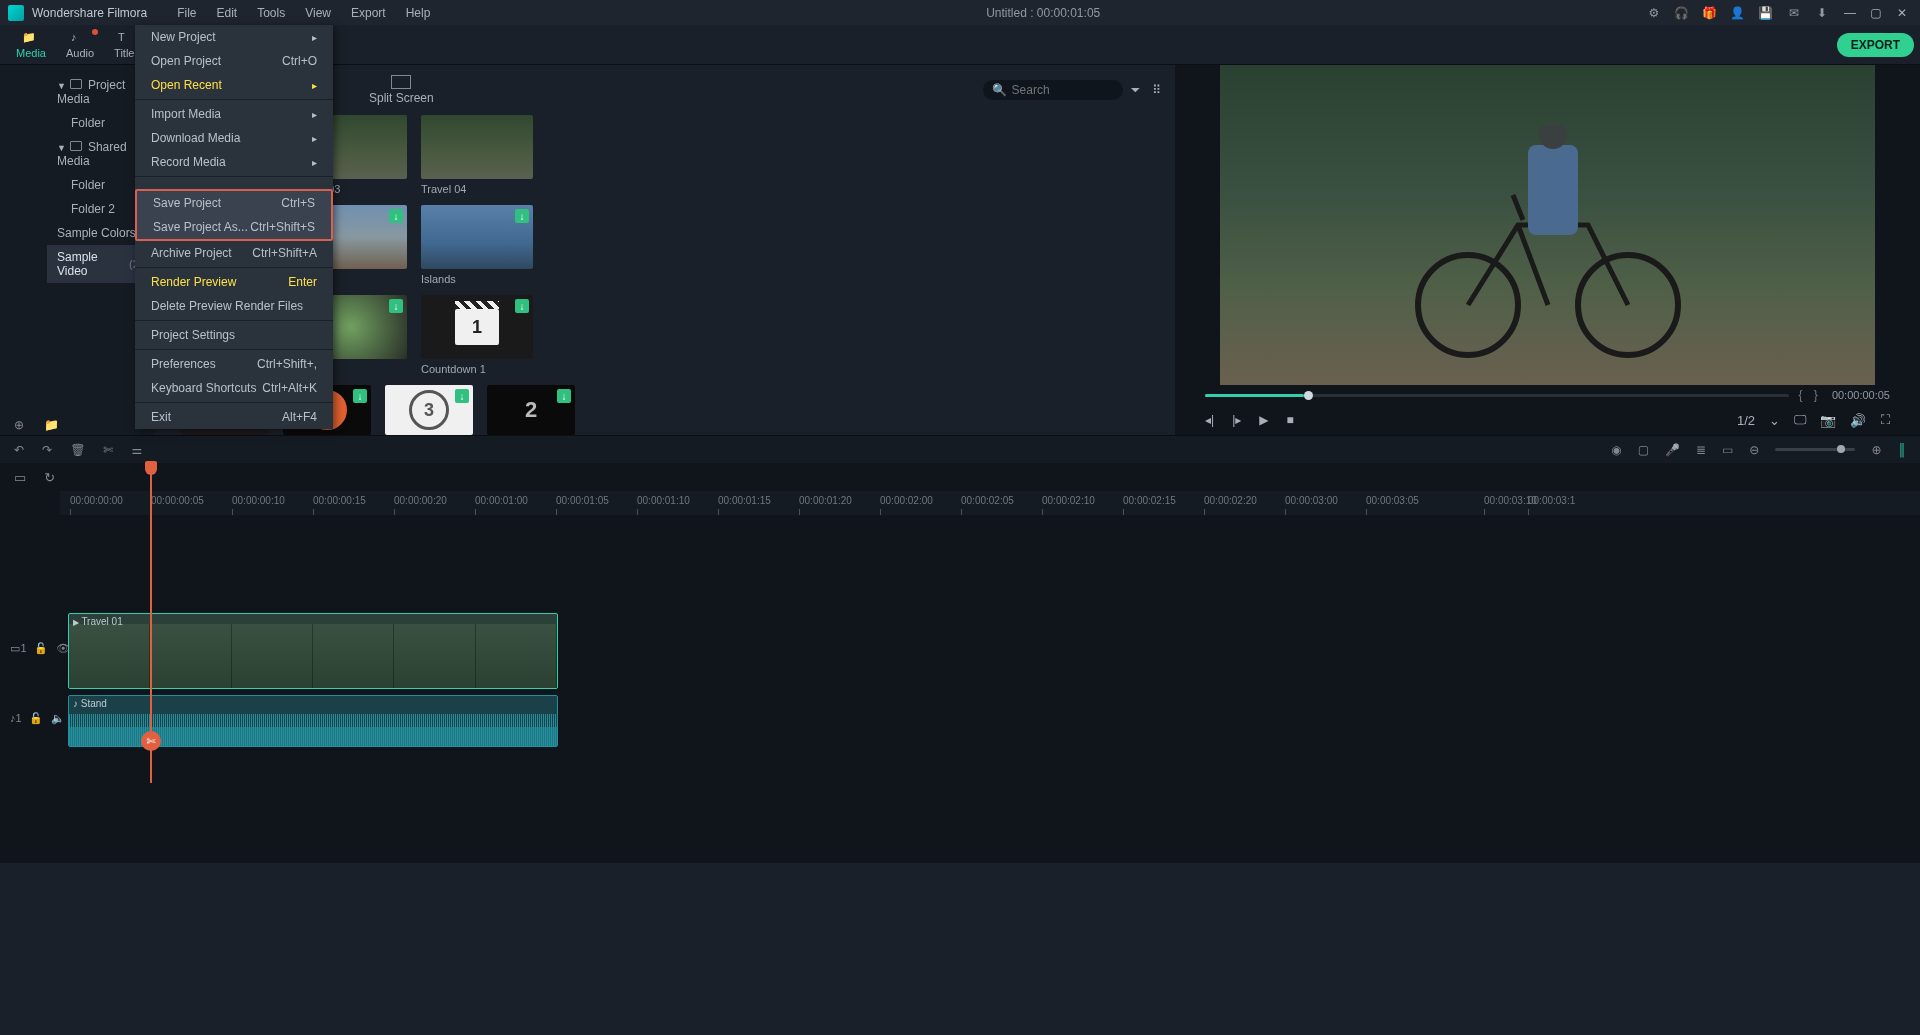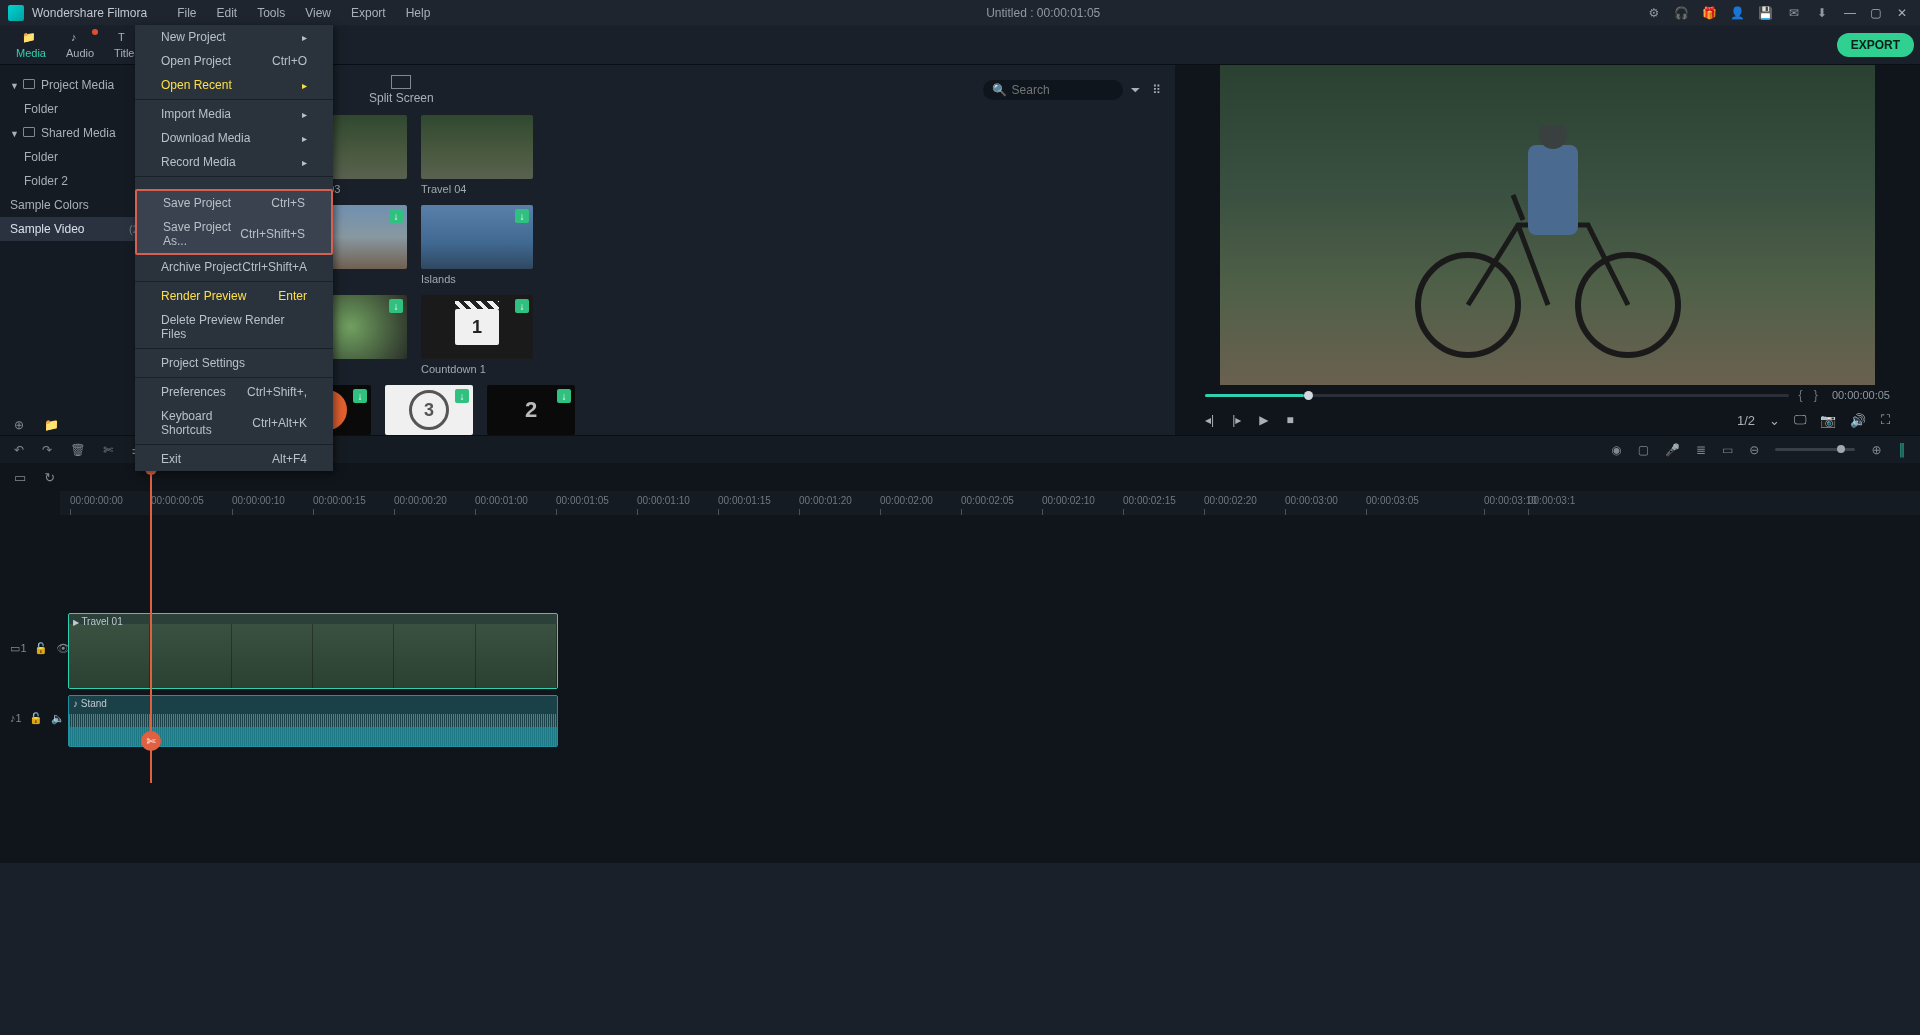--- a/index.html
+++ b/index.html
@@ -12,41 +12,41 @@
 .menubar { display:flex; gap:0; }
 .menubar span { padding:4px 10px; cursor:pointer; font-size:12px; }
 .title-center { flex:1; text-align:center; font-size:12px; color:#9098a0; }
 .title-icons { display:flex; gap:12px; align-items:center; }
 .title-icons span { width:16px; height:16px; display:flex; align-items:center; justify-content:center; cursor:pointer; color:#9098a0; }
 .win-controls { display:flex; gap:6px; margin-left:10px; }
 .win-controls span { width:20px; height:20px; display:flex; align-items:center; justify-content:center; cursor:pointer; }
 
 
 .file-menu { position:absolute; left:135px; top:25px; width:198px; background:#2a323c; z-index:100; box-shadow:2px 2px 8px rgba(0,0,0,0.5); }
-.file-menu .mi { display:flex; align-items:center; justify-content:space-between; padding:5px 26px; font-size:12px; color:#b8c0c8; cursor:pointer; }
+.file-menu .mi { display:flex; align-items:center; justify-content:space-between; padding:5px 16px; font-size:12px; color:#b8c0c8; cursor:pointer; }
 .file-menu .mi.disabled { color:#fde047; }
 .file-menu .mi .arrow { font-size:10px; }
 .file-menu .sep { height:1px; background:#1a2028; margin:2px 0; }
 .file-menu .highlight-box { border:2px solid #d86050; border-radius:2px; padding:0;margin-top:12px; }
 .file-menu .highlight-box .mi { background:#3a4250; }
 
 
 .tabrow { height:40px; background:#1a2029; display:flex; align-items:center; padding:0 6px; border-bottom:1px solid #0a0f15; }
 .tab { display:flex; flex-direction:column; align-items:center; padding:2px 10px; cursor:pointer; position:relative; font-size:11px; }
 .tab.active { color:#30d0b0; }
 .tab .ticon { width:18px; height:14px; margin-bottom:2px; }
 .tab .dot { position:absolute; top:0; right:6px; width:6px; height:6px; background:#e05030; border-radius:50%; }
 .tabrow-right { margin-left:auto; display:flex; align-items:center; gap:10px; }
 .export-btn { background:#30d090; color:#0a2018; padding:5px 14px; border-radius:14px; font-weight:bold; font-size:12px; cursor:pointer; }
 
 
 .main { display:flex; height:370px; }
 
 
-.sidebar { width:155px; background:#151b23; padding-top:8px; }
+.sidebar { width:155px; background:#151b23; padding-top:8px;padding-left:47px; }
 .side-item { display:flex; align-items:center; padding:5px 10px; font-size:12px; cursor:pointer; justify-content:space-between; }
 .side-item.child { padding-left:24px; }
 .side-item.selected { background:#2a3240; color:#d8e0e8; }
 .side-item .tri { font-size:9px; margin-right:4px; }
 .side-item .cnt { color:#707880; font-size:11px; }
 .side-item .folder-ic { width:12px; height:10px; border:1px solid #808890; border-radius:1px; margin-right:6px; display:inline-block; }
 
 
 .media-area { flex:1; background:#1a2029; padding:10px 14px 0 14px; overflow:hidden; position:relative; }
 .media-top { display:flex; align-items:center; justify-content:space-between; margin-bottom:10px; }

